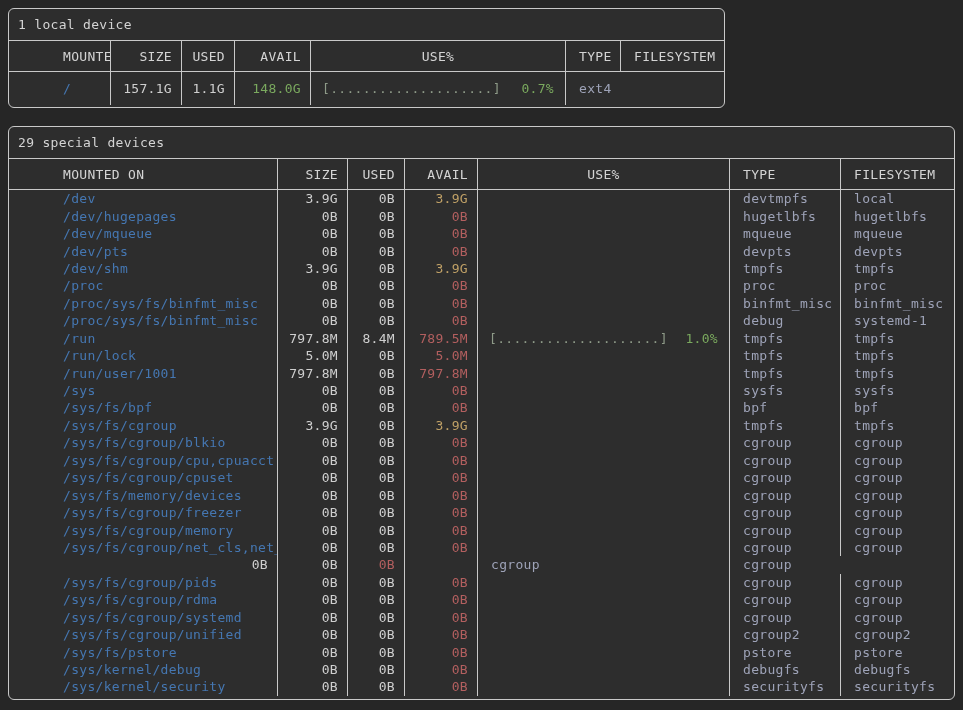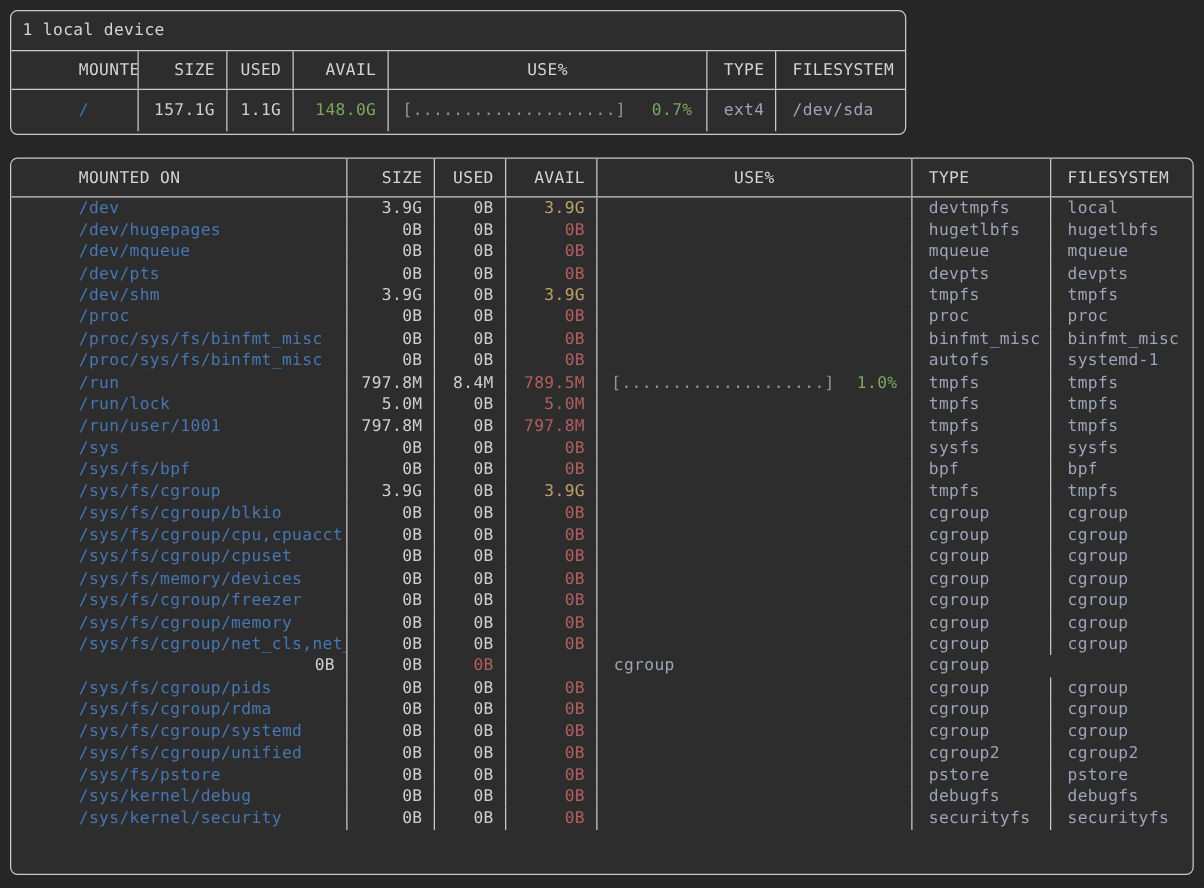--- a/index.html
+++ b/index.html
@@ -95,26 +95,26 @@
       <div class="c a-dimpad">FILESYSTEM</div>
     </div>
     <div class="tbody">
         <div class="grid trow">
           <div class="c a-left mount">/</div>
           <div class="c a-right val">157.1G</div>
           <div class="c a-right val">1.1G</div>
           <div class="c a-right av-green">148.0G</div>
           <div class="c a-use"><span class="bar">[....................]</span><span class="pct">0.7%</span></div>
           <div class="c a-dimpad dim">ext4</div>
-          <div class="c a-dimpad dim">/dev/sda</div>
         </div>
       </div>
   </section>
 
   <section class="tbl" id="t2">
+    <div class="title">29 special devices</div>
     <div class="grid head">
       <div class="c a-left">MOUNTED ON</div>
       <div class="c a-right">SIZE</div>
       <div class="c a-right">USED</div>
       <div class="c a-right">AVAIL</div>
       <div class="c a-center">USE%</div>
       <div class="c a-dimpad">TYPE</div>
       <div class="c a-dimpad">FILESYSTEM</div>
     </div>
     <div class="tbody">
@@ -180,21 +180,21 @@
           <div class="c a-use"></div>
           <div class="c a-dimpad dim">binfmt_misc</div>
           <div class="c a-dimpad dim">binfmt_misc</div>
         </div>
         <div class="grid trow">
           <div class="c a-left mount">/proc/sys/fs/binfmt_misc</div>
           <div class="c a-right val">0B</div>
           <div class="c a-right val">0B</div>
           <div class="c a-right av-red">0B</div>
           <div class="c a-use"></div>
-          <div class="c a-dimpad dim">autofs</div>
+          <div class="c a-dimpad dim">debug</div>
           <div class="c a-dimpad dim">systemd-1</div>
         </div>
         <div class="grid trow">
           <div class="c a-left mount">/run</div>
           <div class="c a-right val">797.8M</div>
           <div class="c a-right val">8.4M</div>
           <div class="c a-right av-red">789.5M</div>
           <div class="c a-use"><span class="bar">[....................]</span><span class="pct">1.0%</span></div>
           <div class="c a-dimpad dim">tmpfs</div>
           <div class="c a-dimpad dim">tmpfs</div>

